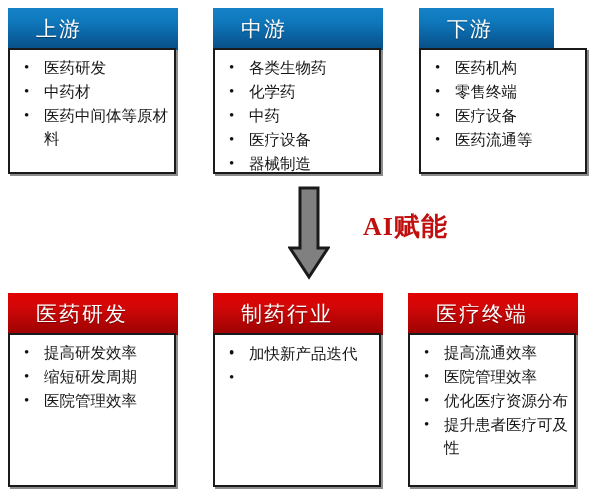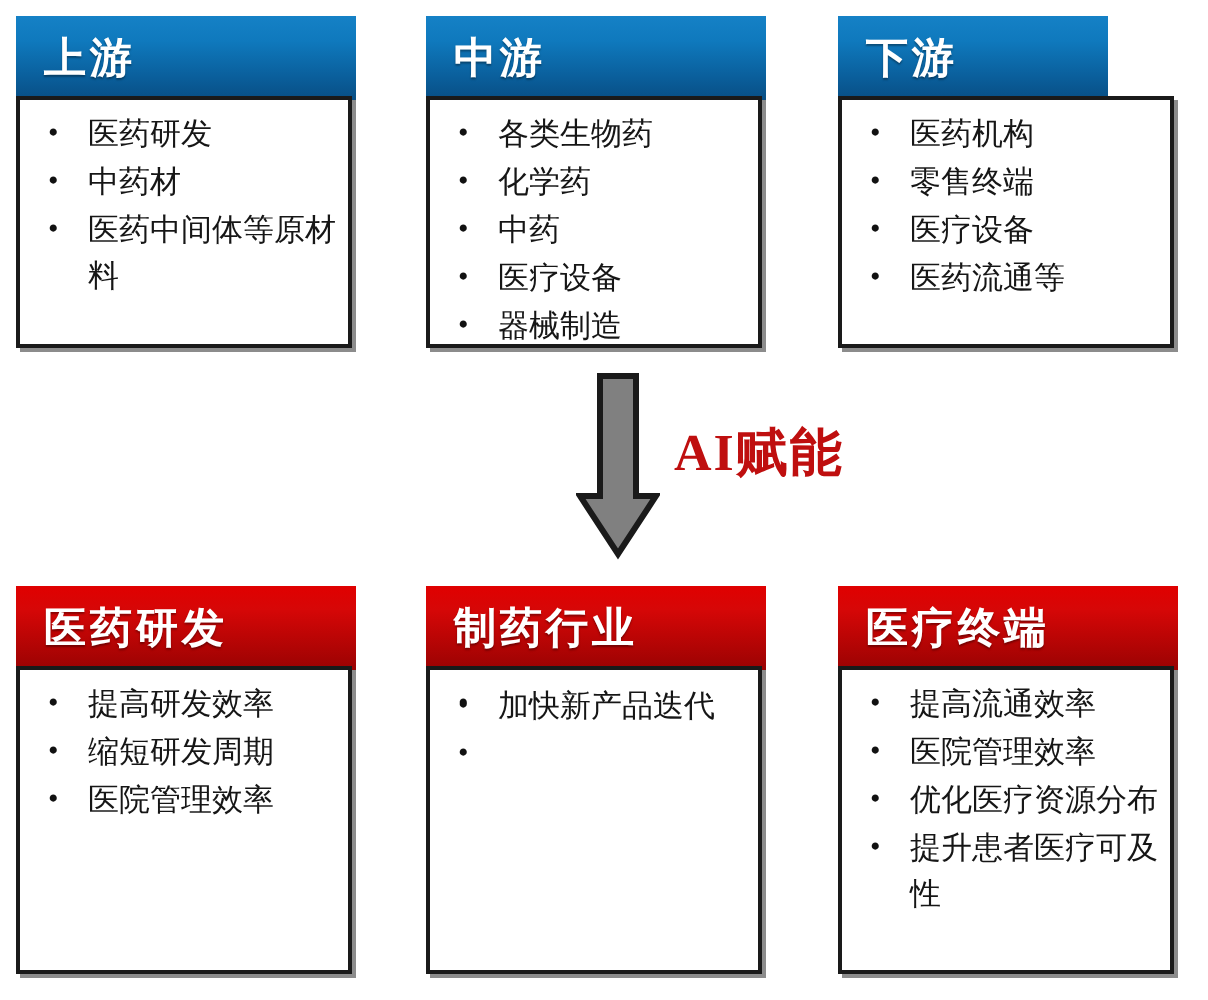--- a/index.html
+++ b/index.html
@@ -24,26 +24,26 @@
 
   
   .card {
     position: absolute;
   }
   .card-header {
     position: absolute;
     left: 0;
     top: 0;
     box-sizing: border-box;
-    padding-left: 14px;
+    padding-left: 28px;
     display: flex;
     align-items: center;
     color: #ffffff;
     font-size: 21px;
-    font-weight: bold;
+    font-weight: normal;
     letter-spacing: 2px;
     line-height: 1;
     text-shadow: 0 1px 1px rgba(0,0,0,0.35);
     font-family: "Liberation Serif", "DejaVu Serif", serif;
   }
   .card-header.blue {
     background: linear-gradient(to bottom, #1581c6 0%, #0f79bd 30%, #0a5f9c 72%, #084e84 100%);
   }
   .card-header.red {
     background: linear-gradient(to bottom, #e00000 0%, #d60707 28%, #b00404 74%, #9a0202 100%);
@@ -87,20 +87,21 @@
   
   #ai-label {
     position: absolute;
     font-size: 26px;
     font-weight: bold;
     color: #bf0f0f;
     letter-spacing: 1px;
     line-height: 1;
     white-space: nowrap;
     font-family: "Liberation Serif", "DejaVu Serif", serif;
+    margin-left: 26px;
   }
 </style>
 </head>
 <body>
 
 <div id="canvas">
 
   <div class="card" style="left:8px; top:8px; width:178px; height:166px;">
     <div class="card-header blue" style="width:170px; height:42px;">
       <span>上游</span>
@@ -222,21 +223,21 @@
           <span class="dot">•</span>
           <span>加快新产品迭代</span>
         </li>
         <li class="bullet-item">
           <span class="dot">•</span>
         </li>
       </ul>
     </div>
   </div>
 
-  <div class="card" style="left:419px; top:293px; width:178px; height:172px;">
+  <div class="card" style="left:408px; top:293px; width:178px; height:172px;">
     <div class="card-header red" style="width:170px; height:42px;">
       <span>医疗终端</span>
     </div>
     <div class="card-body" style="left:0px; top:40px; width:168px; height:154px;">
       <ul class="bullet-list">
         <li class="bullet-item">
           <span class="dot">•</span>
           <span>提高流通效率</span>
         </li>
         <li class="bullet-item">

